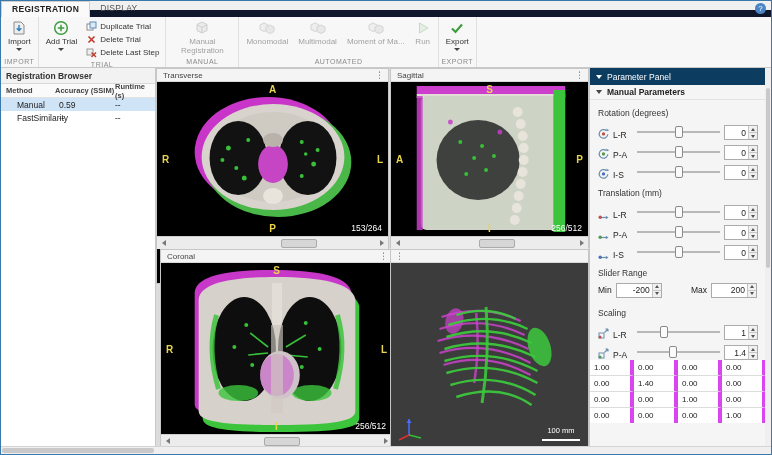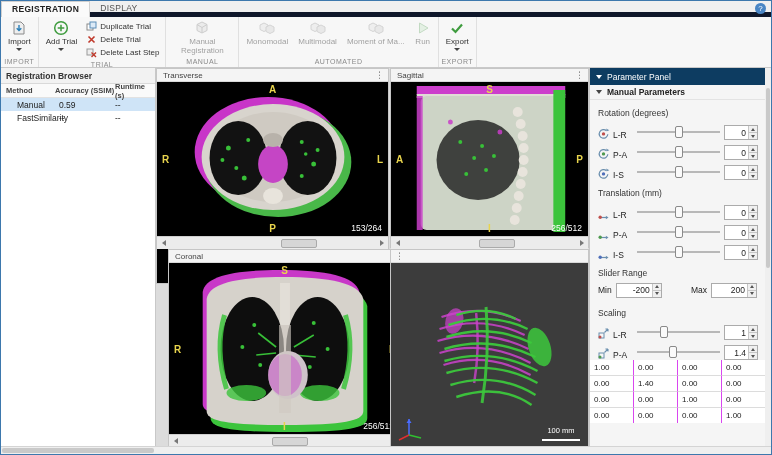--- a/index.html
+++ b/index.html
@@ -2,21 +2,21 @@
 <html><head>
 <meta charset="utf-8">
 <style>
   * { margin:0; padding:0; box-sizing:border-box; }
   body { font-family:"Liberation Sans", sans-serif; background:#888; }
   .window { position:relative; width:772px; height:455px; background:#f5f5f5;
             border:1px solid #3d78ad; overflow:hidden; }
 
   
   .tabstrip { position:absolute; left:0; top:0; width:770px; height:16px;
-              background:#f0f0f0; border-bottom:5px solid #0f172a; display:flex; }
+              background:#f0f0f0; border-bottom:7px solid #0f172a; display:flex; }
   .tab { font-size:8.5px; color:#555; padding:2px 10px 0; height:16px; letter-spacing:.3px; }
   .tab.active { background:#fafafa; color:#222; border:1px solid #d0d0d0; border-bottom:none; font-weight:bold; }
   .help-btn { position:absolute; right:5px; top:2px; width:11px; height:11px; border-radius:50%;
               background:#4a86c5; color:#fff; font-size:8px; text-align:center; line-height:11px; }
 
   
   .ribbon { position:absolute; left:0; top:16px; width:770px; height:51px;
             background:#f7f7f7; border-bottom:1px solid #c9c9c9; display:flex; }
   .rsec { display:flex; flex-direction:column; border-right:1px solid #e0e0e0; }
   .rsec-body { flex:1; display:flex; align-items:flex-start; padding:2px 3px 0; gap:2px; }
@@ -45,21 +45,21 @@
   .lp-row { height:13px; display:flex; align-items:center; font-size:8.5px; color:#222; }
   .lp-row.selected { background:#cfe4f7; }
   .grp-caret { width:0; height:0; border-left:3px solid transparent; border-right:3px solid transparent;
                border-top:4px solid #555; margin:0 3px 0 4px; }
   .cell-m { width:54px; padding-left:16px; } .cell-a { width:60px; padding-left:4px; } .cell-r { flex:1; }
 
   .center { position:absolute; left:155px; top:67px; width:433px; height:378px; background:#dcdcdc; }
   .viewport { position:absolute; background:#000; border:1px solid #c6c6c6; }
   #vp-transverse { left:0; top:0; width:233px; height:216px; }
   #vp-sagittal   { left:234px; top:0; width:199px; height:180px; }
-  #vp-coronal    { left:12px; top:181px; width:233px; height:197px; }
+  #vp-coronal    { left:4px; top:181px; width:233px; height:197px; }
   #vp-volume     { left:234px; top:181px; width:199px; height:197px; }
   .vp-title { height:13px; background:#f4f4f4; border-bottom:1px solid #d8d8d8; display:flex;
               align-items:center; font-size:8px; color:#444; padding:0 4px; }
   .vp-title-text { flex:1; padding-left:2px; }
   .vp-menu { color:#666; font-size:9px; }
   .vp-image { position:relative; overflow:hidden; background:#000; }
   #vp-transverse .vp-image, #vp-sagittal .vp-image { height:154px; }
   #vp-coronal .vp-image { height:171px; }
   #vp-volume .vp-image { height:184px; background:#3c3c3c; }
   .vp-image svg.scene { display:block; width:100%; height:100%; }
@@ -116,21 +116,21 @@
   .tri-down { width:0; height:0; border-left:2.5px solid transparent; border-right:2.5px solid transparent;
               border-top:3px solid #555; }
   .range-row { height:20px; display:flex; align-items:center; padding:0 8px; gap:4px; }
   .r-label { font-size:8.5px; color:#222; }
   .r-spacer { flex:1; }
   .tf-header { margin-top:10px; height:16px; background:#efefef; border-top:1px solid #d5d5d5;
                border-bottom:1px solid #d5d5d5; display:flex; align-items:center; gap:5px;
                padding-left:6px; font-size:8.5px; font-weight:bold; color:#222; }
   .matrix { height:63px; overflow:hidden; background:#fff; display:grid;
             grid-template-columns:repeat(4, 44px); grid-auto-rows:16px; }
-  .m-cell { border-right:1px solid #d946ef; border-bottom:1px solid #dcdcdc;
+  .m-cell { border-right:4px solid #d946ef; border-bottom:1px solid #dcdcdc;
             font-size:8px; color:#222; padding:3px 0 12px 4px; background:#fff; }
 
   
   .vscroll { position:absolute; left:764px; top:67px; width:6px; height:378px; background:#efefef; }
   .vscroll-thumb { position:absolute; left:1px; top:20px; width:4px; height:180px;
                    background:#c9c9c9; border-radius:2px; }
   .hscroll { position:absolute; left:0; top:445px; width:770px; height:8px;
              background:#efefef; border-top:1px solid #d4d4d4; }
   .hscroll-thumb { position:absolute; left:1px; top:1px; width:152px; height:5px;
                    background:#c9c9c9; border-radius:2px; }

